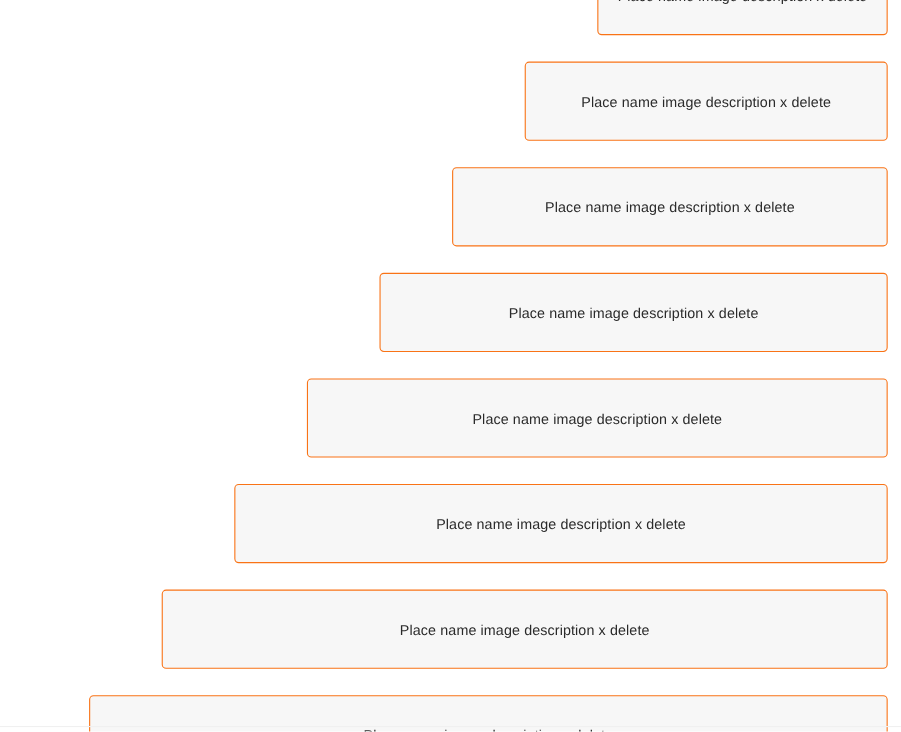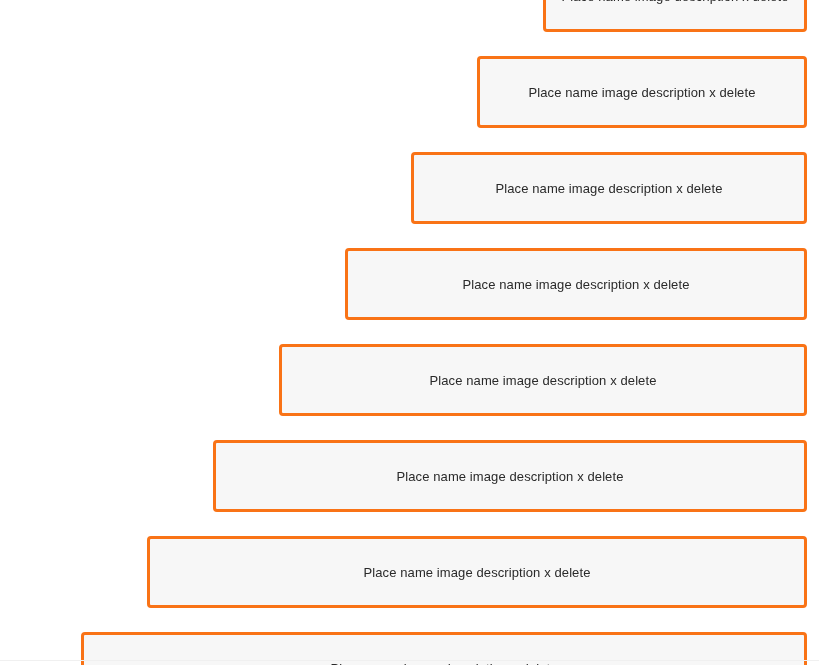--- a/index.html
+++ b/index.html
@@ -19,21 +19,21 @@
       position: absolute;
       right: 12px;
       top: -40px;
       display: flex;
       flex-direction: column;
       align-items: flex-end;
       gap: 24px;
     }
     .card {
       background: #f7f7f7;
-      border: 3px solid #f97316;
+      border: 1px solid #f97316;
       border-radius: 4px;
       height: 72px;
       display: flex;
       align-items: center;
       justify-content: center;
     }
     .card-text {
       font-size: 13px;
       color: #2a2a2a;
       font-weight: 400;

